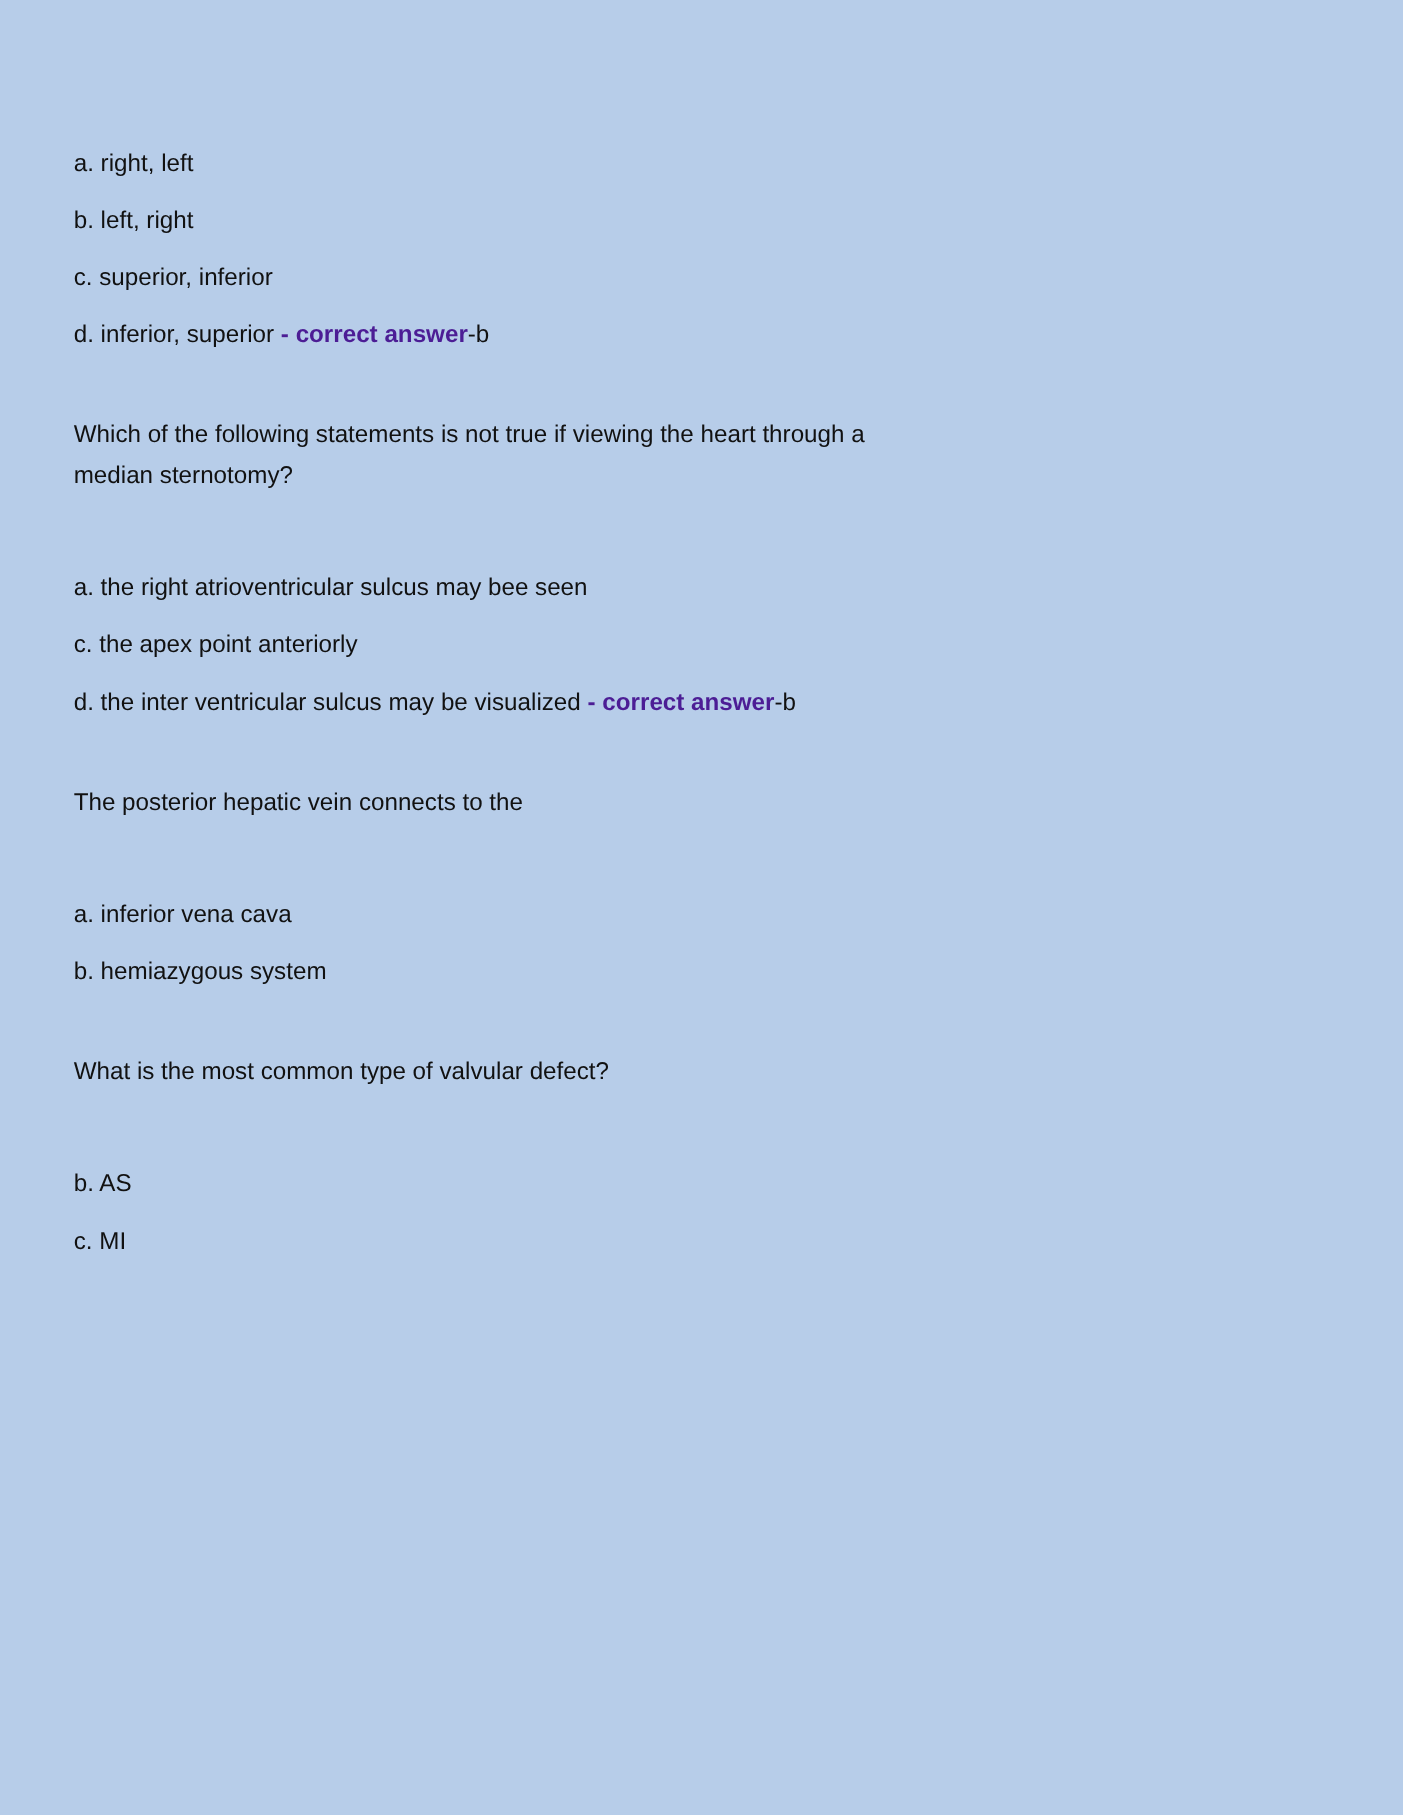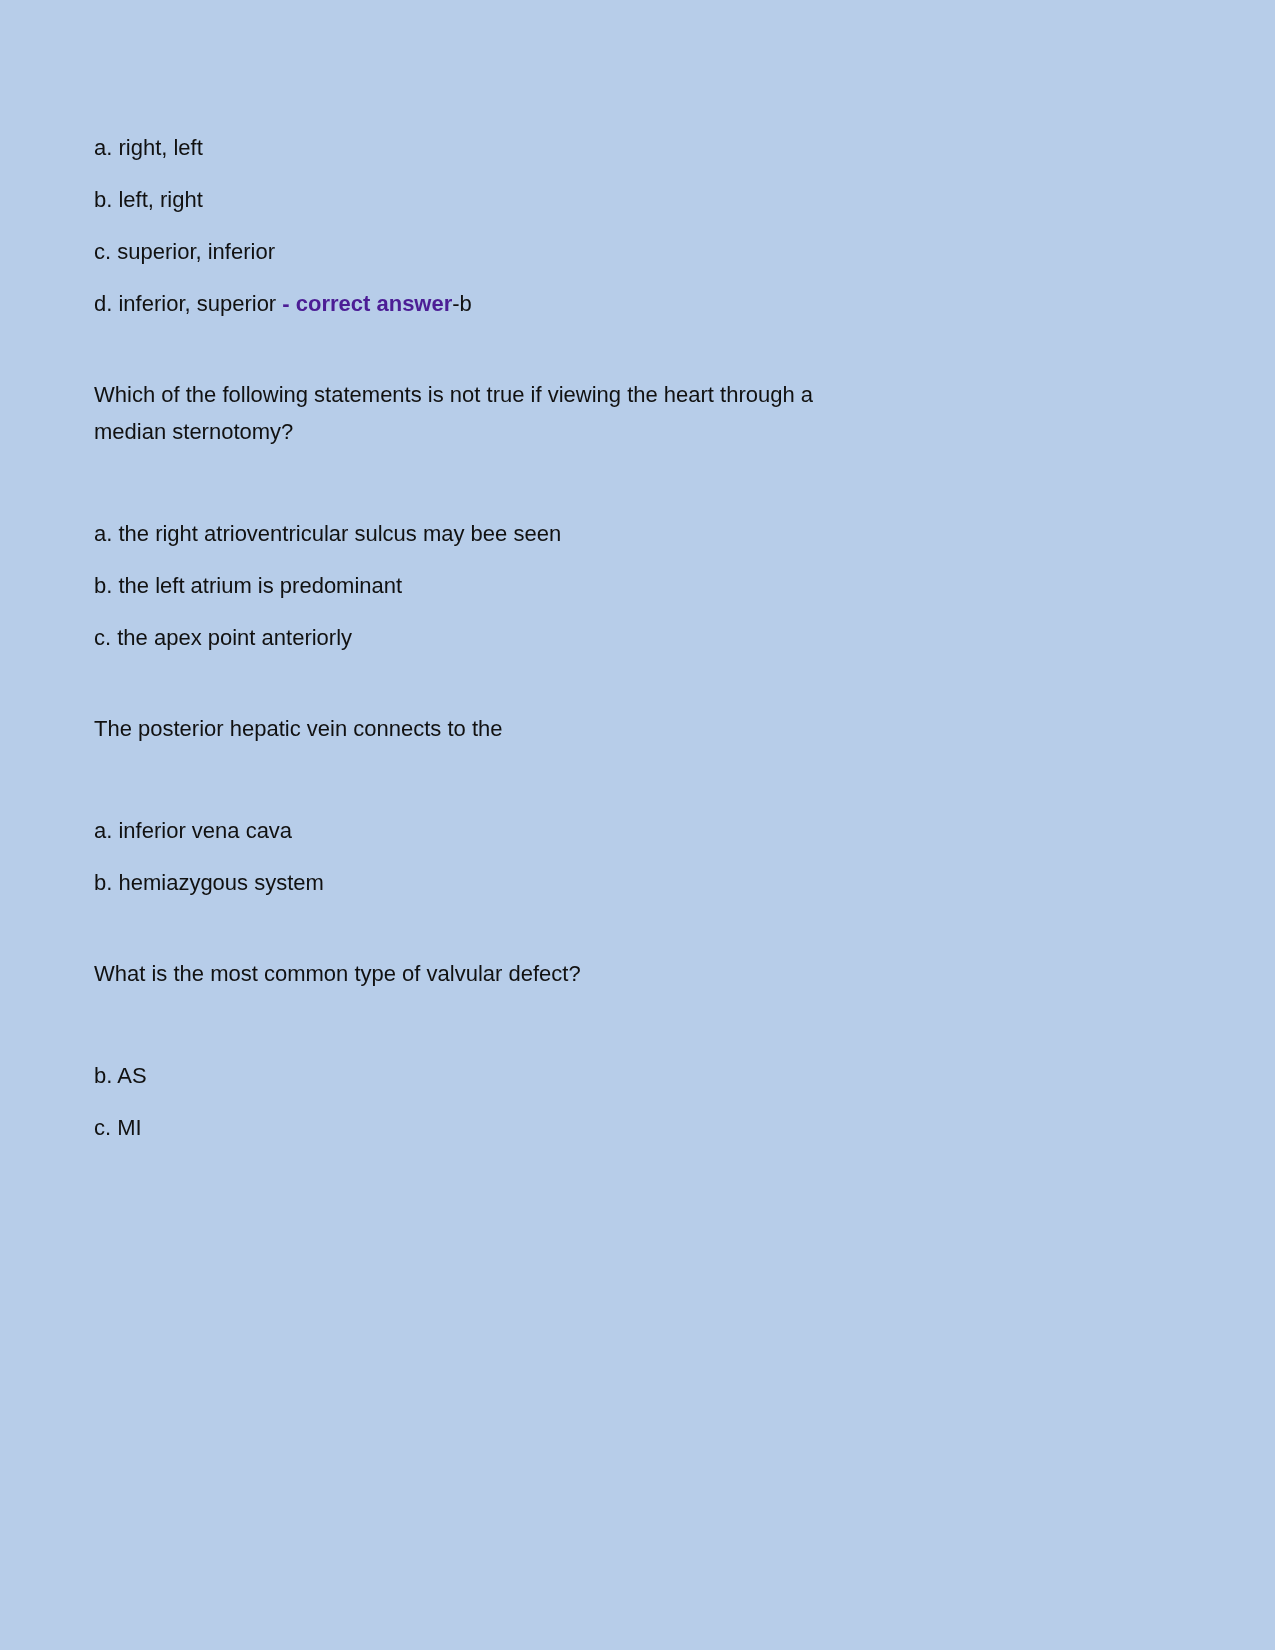--- a/index.html
+++ b/index.html
@@ -11,21 +11,21 @@
       min-height: 1650px;
       background: #b7cde9;
       font-family: "Liberation Sans", "DejaVu Sans", sans-serif;
       color: #111111;
       box-sizing: border-box;
     }
     .page {
       box-sizing: border-box;
       width: 1071px;
       min-height: 1650px;
-      padding: 130px 250px 80px 94px;
+      padding: 130px 250px 80px 67px;
       background: #b7cde9;
     }
     .block {
       margin: 0 0 54px 0;
     }
     p.question {
       font-size: 22px;
       line-height: 37px;
       margin: 4px 0 66px 0;
       font-weight: 400;
@@ -49,22 +49,22 @@
   <section class="block">
     <p class="option"><span>a. right, left</span></p>
     <p class="option"><span>b. left, right</span></p>
     <p class="option"><span>c. superior, inferior</span></p>
     <p class="option"><span>d. inferior, superior </span><span class="marker">- correct answer</span><span>-b</span></p>
   </section>
 
   <section class="block">
     <p class="question">Which of the following statements is not true if viewing the heart through a median sternotomy?</p>
     <p class="option"><span>a. the right atrioventricular sulcus may bee seen</span></p>
-    <p class="option"><span>b. the left atrium is predominant</span></p>
     <p class="option"><span>c. the apex point anteriorly</span></p>
+    <p class="option"><span>d. the inter ventricular sulcus may be visualized </span><span class="marker">- correct answer</span><span>-b</span></p>
   </section>
 
   <section class="block">
     <p class="question">The posterior hepatic vein connects to the</p>
     <p class="option"><span>a. inferior vena cava</span></p>
     <p class="option"><span>b. hemiazygous system</span></p>
   </section>
 
   <section class="block">
     <p class="question">What is the most common type of valvular defect?</p>

